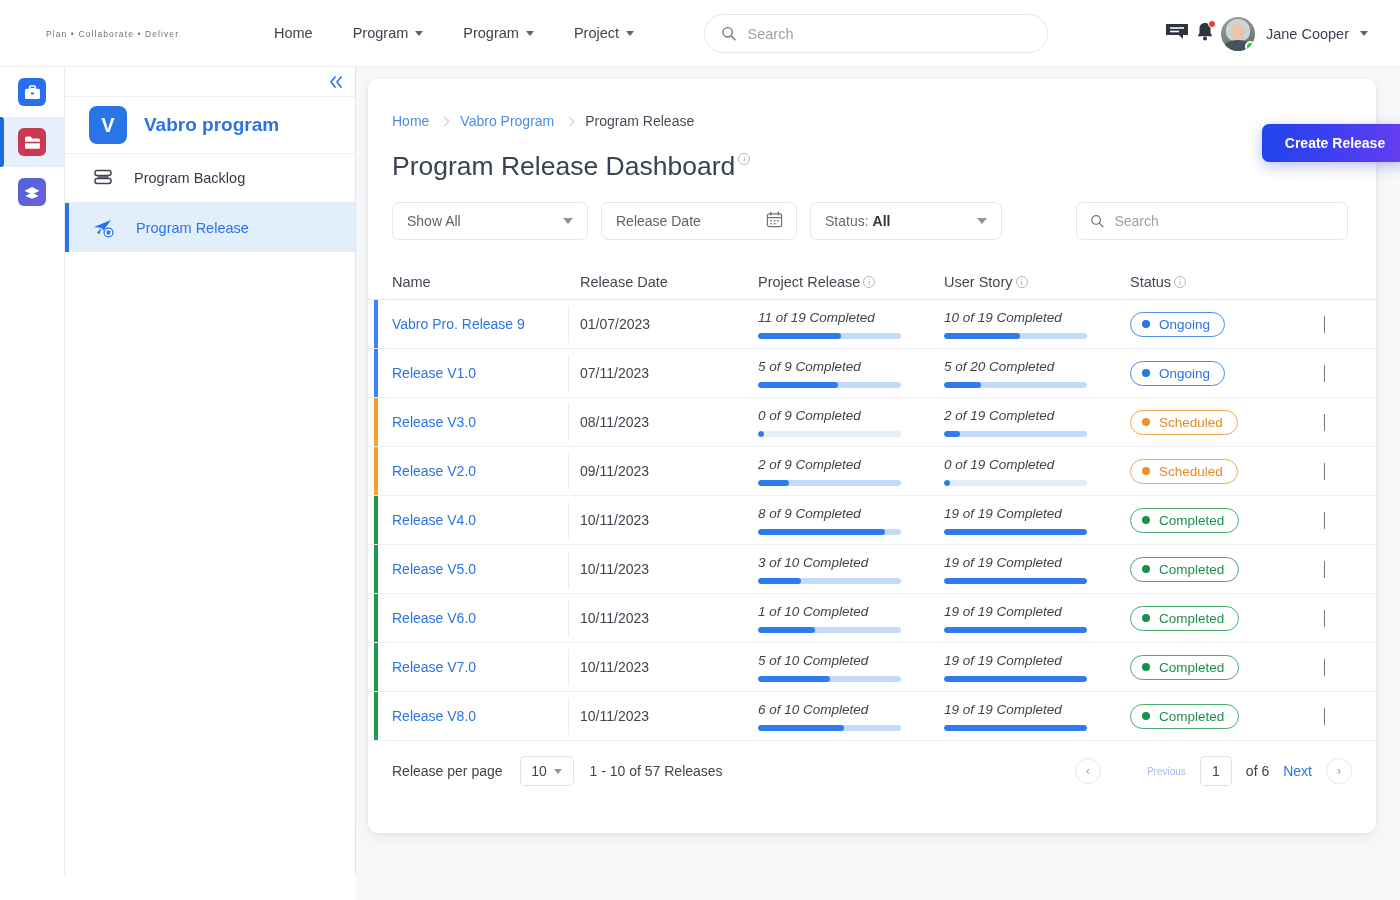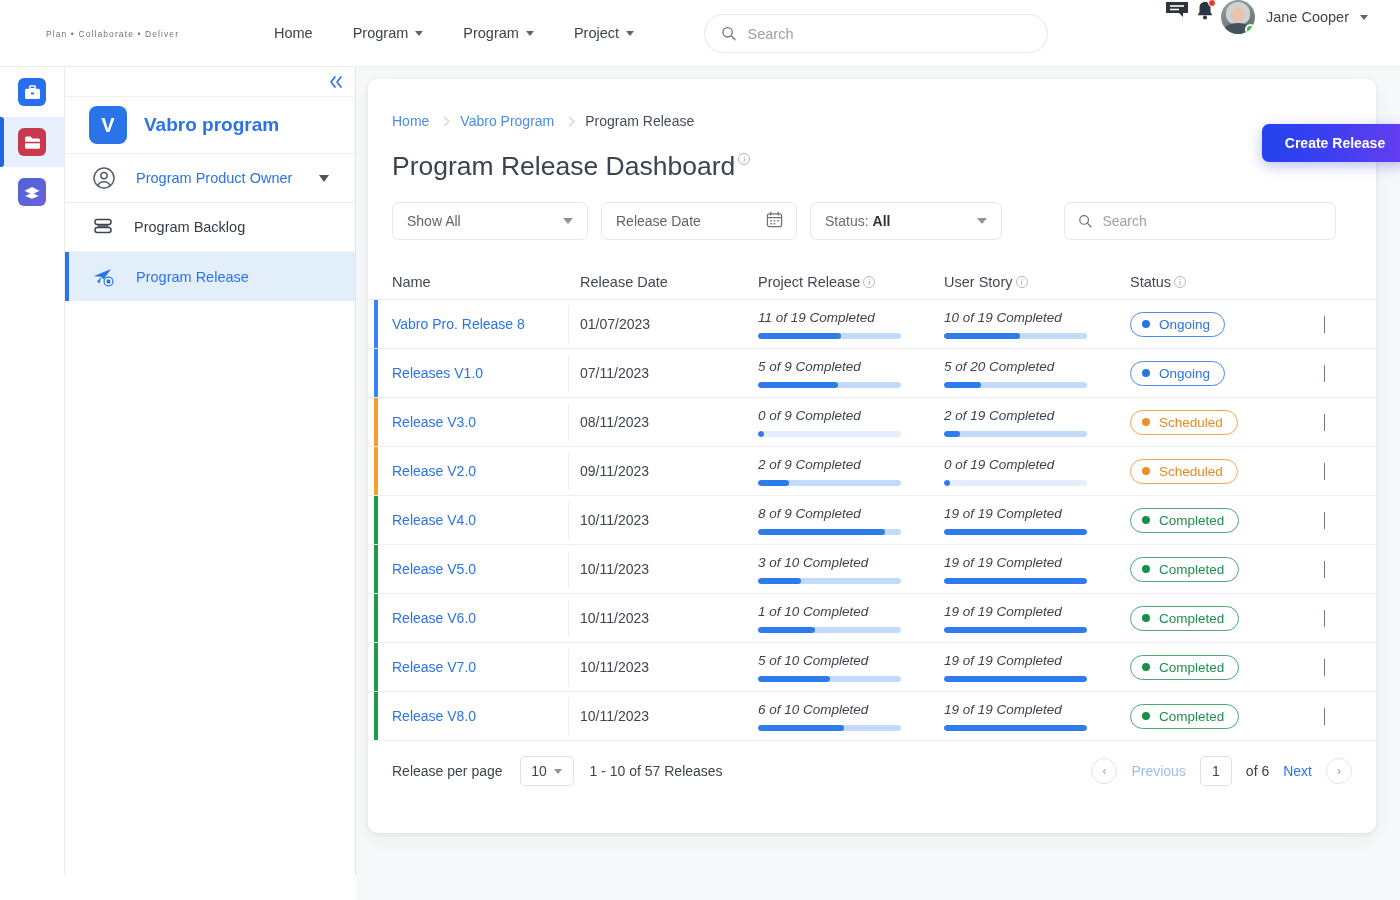--- a/index.html
+++ b/index.html
@@ -47,21 +47,21 @@
     border: 1px solid #e3e6ea; border-radius: 20px; background: #fff;
     display: flex; align-items: center; padding: 0 16px; gap: 11px;
   }
   .hsearch input {
     border: none; outline: none; font-size: 14.5px;
     color: #333; font-family: inherit; width: 100%; background: transparent;
   }
   .hsearch input::placeholder { color: #9aa1ab; }
   .hdr-right {
     position: absolute; right: 32px; top: 0; height: 67px;
-    display: flex; align-items: flex-start; gap: 6px;
+    display: flex; align-items: center; gap: 6px;
   }
   .icon-note { cursor: pointer; }
   .bell-wrap { position: relative; cursor: pointer; }
   .bell-badge {
     position: absolute; right: -1px; top: -1px; width: 8px; height: 8px;
     background: #e8392b; border-radius: 50%; border: 1.2px solid #fff;
   }
   .avatar-block { display: flex; align-items: center; gap: 11px; cursor: pointer; }
   .avatar {
     position: relative; width: 34px; height: 34px; border-radius: 50%;
@@ -177,21 +177,21 @@
   }
   .info-i {
     width: 12px; height: 12px; border: 1px solid #b3bac3; border-radius: 50%;
     color: #9aa2ac; font-size: 9px; line-height: 11px; text-align: center;
     margin-left: 3px; margin-top: 2px; font-style: italic; font-family: "Liberation Serif", serif;
   }
 
   
   .filters {
     display: flex; align-items: center; gap: 13px;
-    margin: 20px 16px 0 24px; position: relative;
+    margin: 20px 4px 0 24px; position: relative;
   }
   .fbox {
     height: 38px; border: 1px solid #e4e7eb; border-radius: 7px; background: #fff;
     display: flex; align-items: center; padding: 0 14px; font-size: 14px;
     color: #5d646e; cursor: pointer; position: relative;
   }
   .f-show { width: 196px; }
   .f-date { width: 196px; }
   .f-status { width: 192px; }
   .fbox .tri-sm {
@@ -287,21 +287,21 @@
   }
   .range { font-size: 14px; color: #3e444d; margin-left: 16px; }
   .pager {
     position: absolute; right: 24px; display: flex; align-items: center; gap: 14px;
   }
   .circ-btn {
     width: 26px; height: 26px; border-radius: 50%; border: 1px solid #e3e6ea;
     display: flex; align-items: center; justify-content: center; cursor: pointer;
     color: #9aa1ab; font-size: 12px;
   }
-  .prev-lbl { font-size: 14px; color: #9cbdf0; cursor: pointer; }
+  .prev-lbl { font-size: 10px; color: #9cbdf0; cursor: pointer; margin-left: 32px; }
   .next-lbl { font-size: 14px; color: #2a74e8; cursor: pointer; }
   .pagenum {
     width: 32px; height: 30px; border: 1px solid #dfe3e8; border-radius: 5px;
     display: flex; align-items: center; justify-content: center;
     font-size: 14px; color: #3e444d;
   }
   .ofn { font-size: 14px; color: #3e444d; }
 </style>
 </head>
 <body>
@@ -398,29 +398,20 @@
     <svg width="18" height="16" viewBox="0 0 18 16">
       <path d="M8 3 L4 8 L8 13 M14 3 L10 8 L14 13" fill="none" stroke="#2a74e8" stroke-width="1.7" stroke-linecap="round" stroke-linejoin="round"></path>
     </svg>
   </div>
 
   <div class="panel-head">
     <div class="panel-logo">V</div>
     <div class="panel-title">Vabro program</div>
   </div>
 
-  <div class="panel-row">
-    <svg width="24" height="24" viewBox="0 0 24 24">
-      <circle cx="12" cy="12" r="10" fill="none" stroke="#55606e" stroke-width="1.5"></circle>
-      <circle cx="12" cy="9.6" r="3.2" fill="none" stroke="#55606e" stroke-width="1.5"></circle>
-      <path d="M5.8 19.4 A7 7 0 0 1 18.2 19.4" fill="none" stroke="#55606e" stroke-width="1.5"></path>
-    </svg>
-    <span class="lbl blue">Program Product Owner</span>
-    <span class="tri"></span>
-  </div>
 
   <div class="panel-row">
     <svg width="22" height="22" viewBox="0 0 22 22">
       <rect x="3" y="3.5" width="16" height="5" rx="2.2" fill="none" stroke="#3d444e" stroke-width="1.5"></rect>
       <rect x="3" y="11.5" width="16" height="5" rx="2.2" fill="none" stroke="#3d444e" stroke-width="1.5"></rect>
       <line x1="5.5" y1="10" x2="16.5" y2="10" stroke="#3d444e" stroke-width="1.5"></line>
     </svg>
     <span class="lbl">Program Backlog</span>
   </div>
 
@@ -511,21 +502,21 @@
         </div>
         <div class="th c-status">
           <span>Status</span>
           <span class="info-i">i</span>
         </div>
         <div class="th c-exp"></div>
       </div>
       <div id="tbody">
           <div class="trow blue">
             <div class="vsep"></div>
-            <div class="cell c-name"><span class="rname">Vabro Pro. Release 8</span></div>
+            <div class="cell c-name"><span class="rname">Vabro Pro. Release 9</span></div>
             <div class="cell c-date"><span class="rdate">01/07/2023</span></div>
             <div class="cell c-proj prog-wrap">
               <div class="prog-txt">11 of 19 Completed</div>
               <div class="bar">
                 <i style="width:58%"></i>
               </div>
             </div>
             <div class="cell c-story prog-wrap">
               <div class="prog-txt">10 of 19 Completed</div>
               <div class="bar">
@@ -533,21 +524,21 @@
               </div>
             </div>
             <div class="cell c-status"><span class="badge ongoing">
                 <span class="dot"></span>
                 <span>Ongoing</span>
               </span></div>
             <div class="cell c-exp"><span class="chev-row"></span></div>
           </div>
           <div class="trow blue">
             <div class="vsep"></div>
-            <div class="cell c-name"><span class="rname">Releases V1.0</span></div>
+            <div class="cell c-name"><span class="rname">Release V1.0</span></div>
             <div class="cell c-date"><span class="rdate">07/11/2023</span></div>
             <div class="cell c-proj prog-wrap">
               <div class="prog-txt">5 of 9 Completed</div>
               <div class="bar">
                 <i style="width:56%"></i>
               </div>
             </div>
             <div class="cell c-story prog-wrap">
               <div class="prog-txt">5 of 20 Completed</div>
               <div class="bar">

